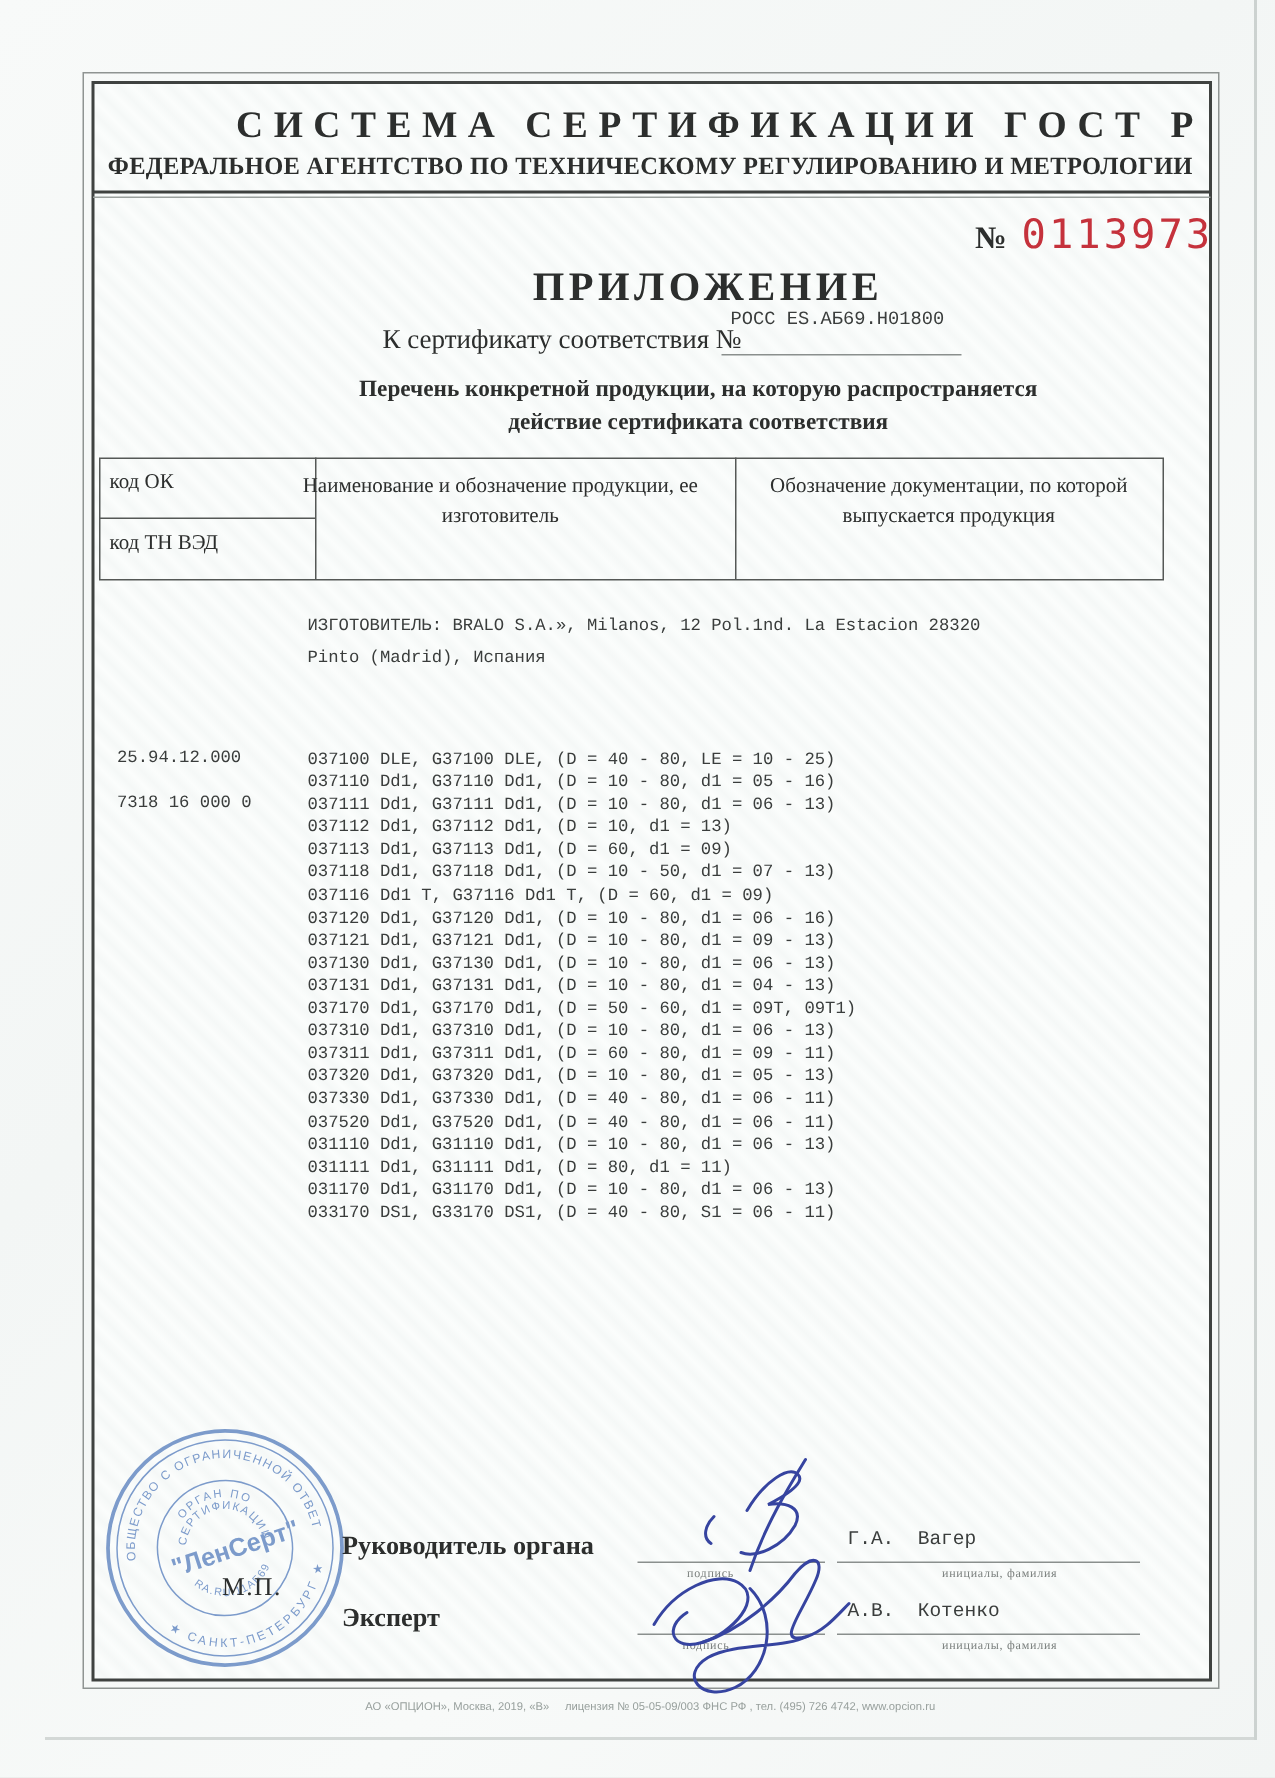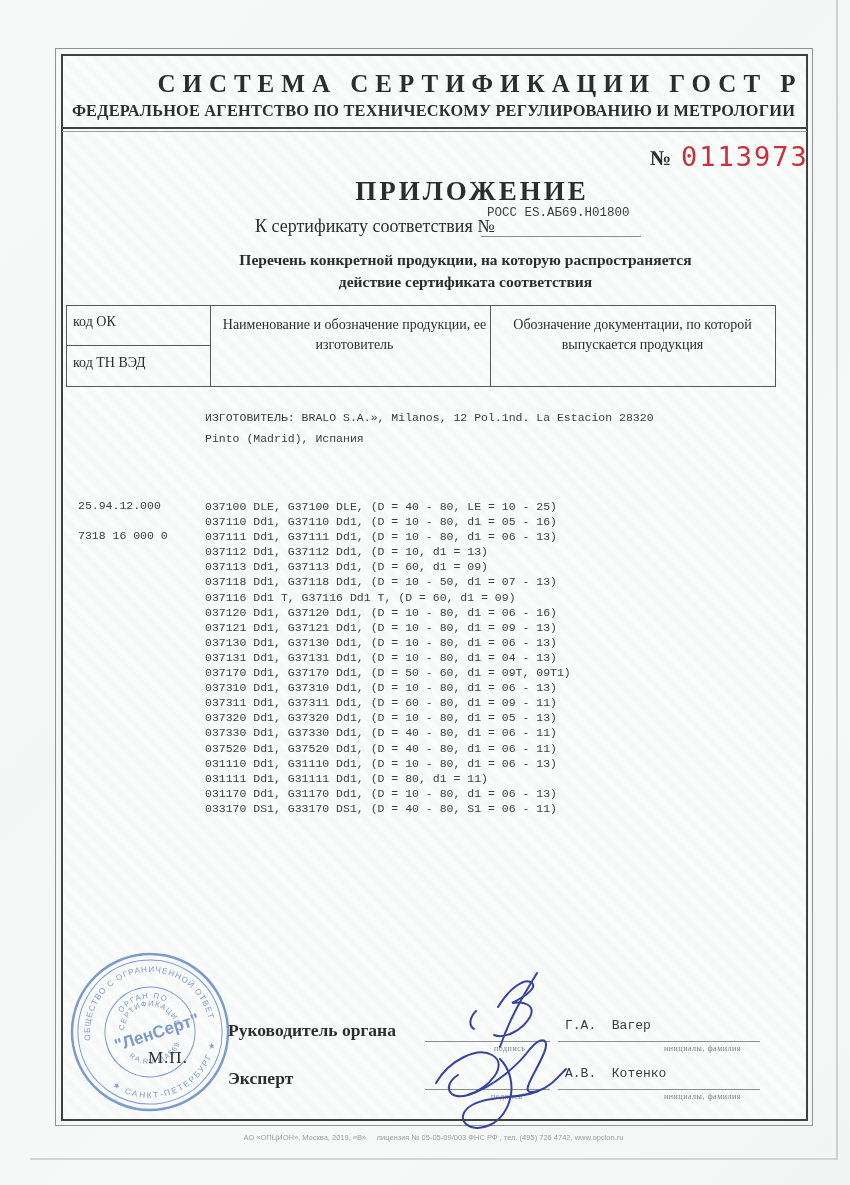--- a/index.html
+++ b/index.html
@@ -25,35 +25,35 @@
   .cert-value{left:487px;top:206px;font-family:"Liberation Mono",monospace;font-size:12.5px;color:#3a3d3c;white-space:pre;}
   .cert-line{left:481px;top:236px;width:160px;height:1px;background:#8a8f8d;}
   .purpose{left:62px;width:743px;font-weight:bold;font-size:15.5px;color:#2c2e2d;margin-left:32px;}
   .purpose-1{top:251px;} .purpose-2{top:273px;}
   .tbl{left:66px;top:305px;width:708px;height:80px;border:1.5px solid #555856;}
   .tbl-v1{left:210px;top:305px;width:1px;height:81px;background:#555856;}
   .tbl-v2{left:490px;top:305px;width:1px;height:81px;background:#55585656;background:#555856;}
   .tbl-h1{left:66px;top:345px;width:144px;height:1px;background:#555856;}
   .cell-label{font-size:14px;color:#2c2e2d;}
   .c1a{left:73px;top:314px;} .c1b{left:73px;top:355px;}
-  .c2{left:215px;top:315px;width:279px;font-size:14px;color:#2c2e2d;line-height:20px;}
+  .c2{left:194px;top:315px;width:279px;font-size:14px;color:#2c2e2d;line-height:20px;}
   .c3{left:491px;top:315px;width:283px;font-size:14px;color:#2c2e2d;line-height:20px;}
   .mono{font-family:"Liberation Mono",monospace;color:#3a3d3c;white-space:pre;}
   .mfr1{left:205px;top:411px;font-size:11.5px;}
   .mfr2{left:205px;top:432px;font-size:11.5px;}
   .code-ok{left:78px;top:499px;font-size:11.5px;}
   .code-tnved{left:78px;top:529px;font-size:11.5px;}
   .product-list{left:205px;top:499px;font-size:11.5px;line-height:15.1px;}
   .product-line{white-space:pre;font-family:"Liberation Mono",monospace;color:#3a3d3c;}
   .mp{left:148px;top:1048px;font-size:17px;letter-spacing:1px;color:#2c2e2d;}
   .sig-role-1{left:228px;top:1020px;font-size:17.5px;font-weight:bold;color:#2c2e2d;}
   .sig-role-2{left:228px;top:1068px;font-size:17.5px;font-weight:bold;color:#2c2e2d;}
   .sig-line-1{left:425px;top:1041px;width:125px;height:1px;background:#8a8f8d;}
   .sig-line-2{left:425px;top:1089px;width:125px;height:1px;background:#8a8f8d;}
-  .sig-cap{font-size:8px;color:#7b807e;letter-spacing:.5px;margin-left:36px;}
+  .sig-cap{font-size:8px;color:#7b807e;letter-spacing:.5px;}
   .sig-cap-1{left:458px;top:1044px;} .sig-cap-2{left:455px;top:1092px;}
   .name-1{left:565px;top:1018px;font-size:13px;}
   .name-2{left:565px;top:1066px;font-size:13px;}
   .name-line-1{left:558px;top:1041px;width:202px;height:1px;background:#8a8f8d;}
   .name-line-2{left:558px;top:1089px;width:202px;height:1px;background:#8a8f8d;}
   .name-cap-1{left:628px;top:1044px;} .name-cap-2{left:628px;top:1092px;}
   .footer{left:62px;top:1133px;width:743px;font-family:"Liberation Sans",sans-serif;font-size:7.5px;color:#98a09d;white-space:pre;}
   .stamp-wrap{left:68px;top:950px;width:164px;height:164px;opacity:.8;transform:rotate(-10deg);}
   .sig-svg{left:400px;top:955px;width:220px;height:185px;}
 </style>

